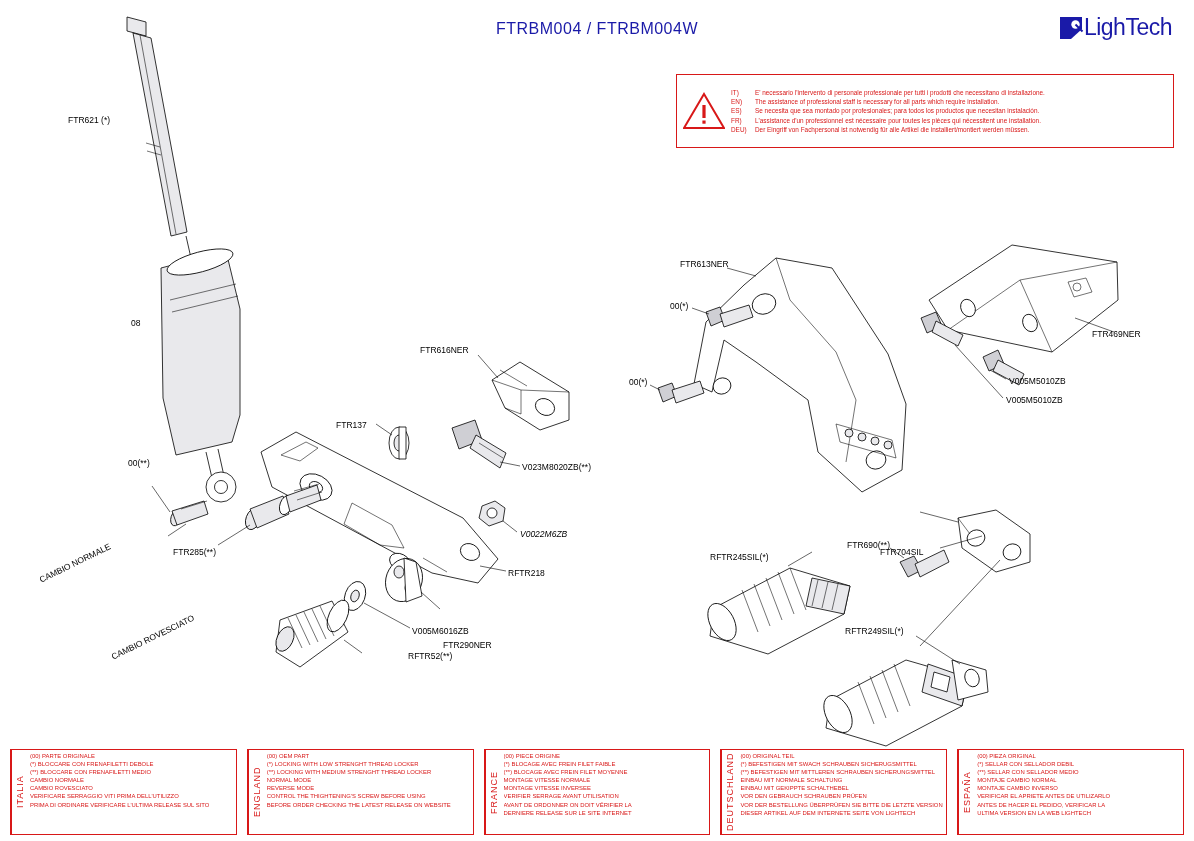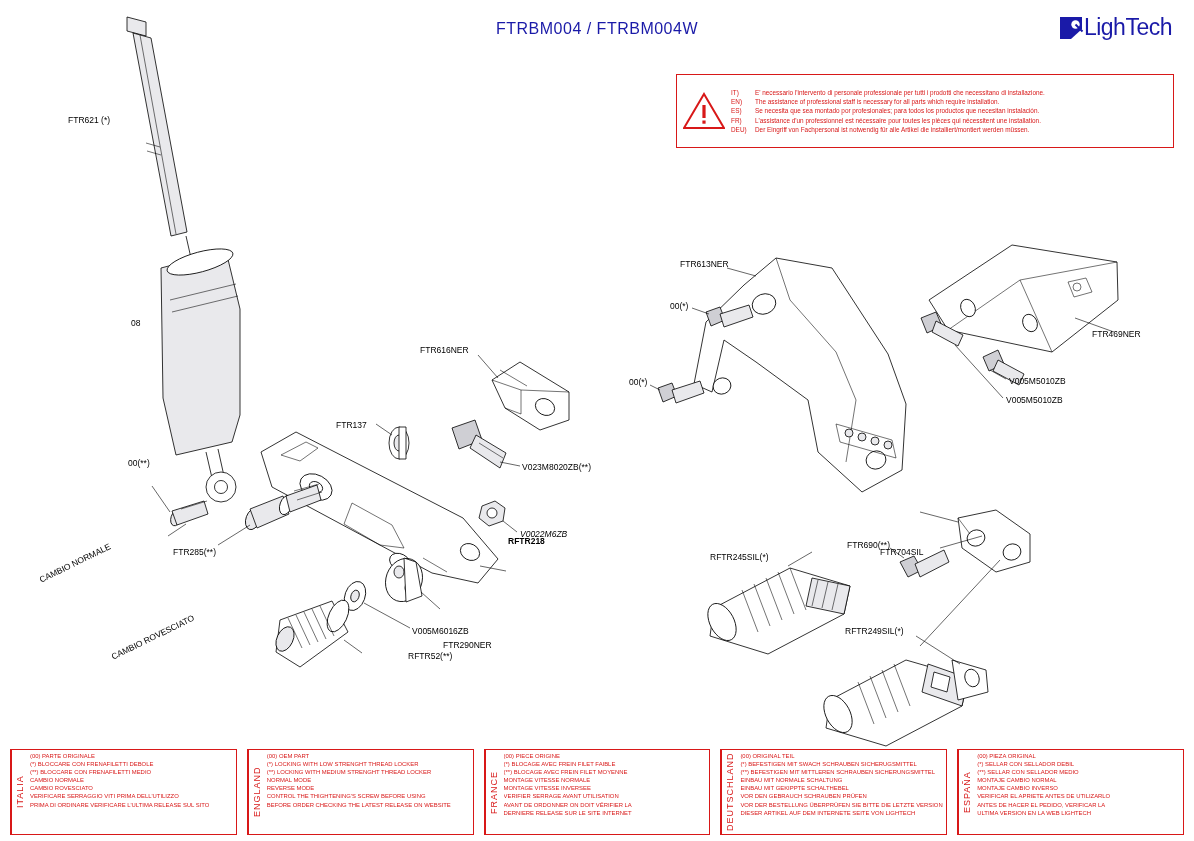--- a/index.html
+++ b/index.html
@@ -307,21 +307,21 @@
   <div class="lbl" style="left:68px;top:115px;">FTR621 (*)</div>
   <div class="lbl" style="left:131px;top:318px;">08</div>
   <div class="lbl" style="left:128px;top:458px;">00(**)</div>
   <div class="lbl" style="left:173px;top:547px;">FTR285(**)</div>
   <div class="lbl rot-1" style="left:40px;top:575px;">CAMBIO NORMALE</div>
   <div class="lbl rot-1" style="left:112px;top:652px;">CAMBIO ROVESCIATO</div>
   <div class="lbl" style="left:336px;top:420px;">FTR137</div>
   <div class="lbl" style="left:420px;top:345px;">FTR616NER</div>
   <div class="lbl" style="left:522px;top:462px;text-align:right;">V023M8020ZB(**)</div>
   <div class="lbl" style="left:520px;top:529px;font-style:italic;">V0022M6ZB</div>
-  <div class="lbl" style="left:508px;top:536px;font-weight:bold;">RFTR218</div>
+  <div class="lbl" style="left:508px;top:568px;">RFTR218</div>
   <div class="lbl" style="left:443px;top:640px;">FTR290NER</div>
   <div class="lbl" style="left:412px;top:626px;">V005M6016ZB</div>
   <div class="lbl" style="left:364px;top:651px;padding-left:44px;">RFTR52(**)</div>
   <div class="lbl" style="left:680px;top:259px;">FTR613NER</div>
   <div class="lbl" style="left:670px;top:301px;">00(*)</div>
   <div class="lbl" style="left:629px;top:377px;">00(*)</div>
   <div class="lbl" style="left:1092px;top:329px;">FTR469NER</div>
   <div class="lbl" style="left:1009px;top:376px;">V005M5010ZB</div>
   <div class="lbl" style="left:1006px;top:395px;">V005M5010ZB</div>
   <div class="lbl" style="left:880px;top:503px;margin-top:44px;">FTR704SIL</div>

